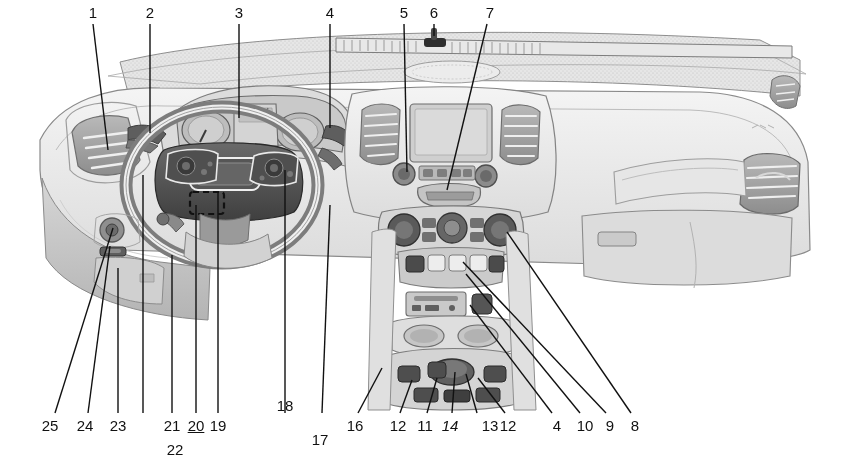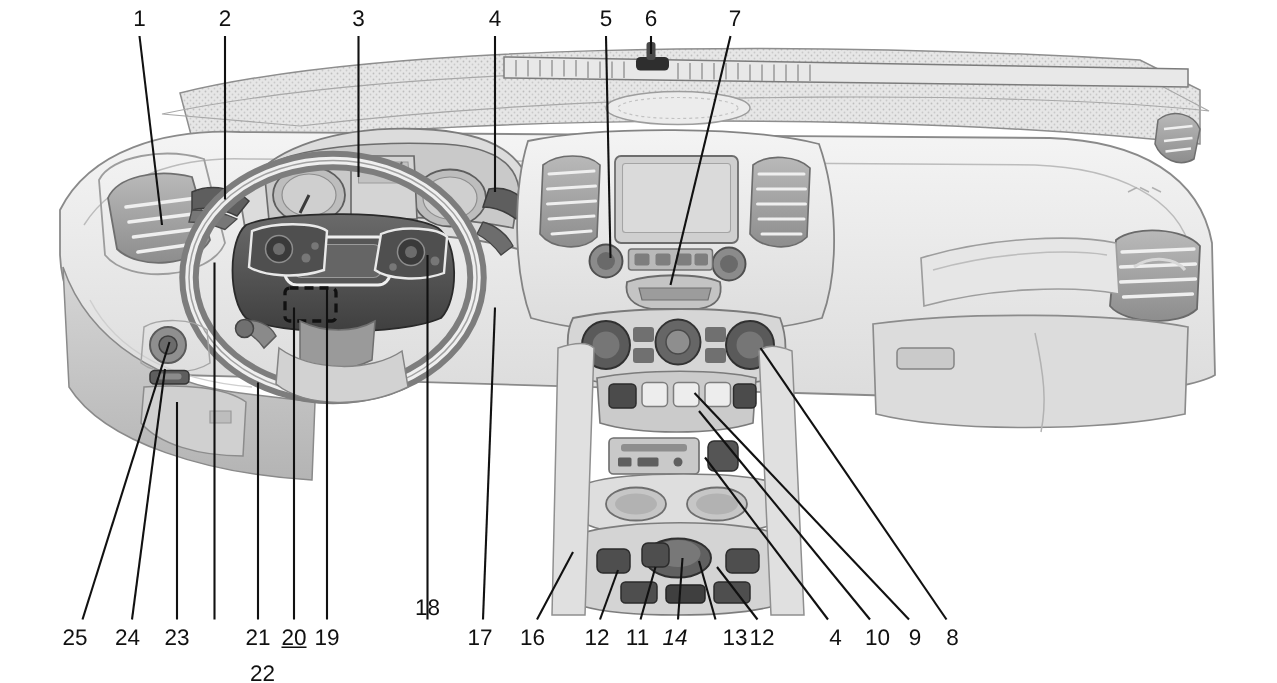--- a/index.html
+++ b/index.html
@@ -391,21 +391,21 @@
       <div class="callout top" style="left: 434px; top: 5px;">6</div>
       <div class="callout top" style="left: 490px; top: 5px;">7</div>
       <div class="callout bottom" style="left: 50px; top: 418px;">25</div>
       <div class="callout bottom" style="left: 85px; top: 418px;">24</div>
       <div class="callout bottom" style="left: 118px; top: 418px;">23</div>
       <div class="callout bottom" style="left: 143px; top: 442px; margin-left: 32px;">22</div>
       <div class="callout bottom" style="left: 172px; top: 418px;">21</div>
       <div class="callout bottom" style="left: 196px; top: 418px; text-decoration: underline;">20</div>
       <div class="callout bottom" style="left: 218px; top: 418px;">19</div>
       <div class="callout bottom" style="left: 285px; top: 398px;">18</div>
-      <div class="callout bottom" style="left: 320px; top: 418px;">17</div>
+      <div class="callout bottom" style="left: 320px; top: 432px;">17</div>
       <div class="callout bottom" style="left: 355px; top: 418px;">16</div>
       <div class="callout bottom" style="left: 398px; top: 418px;">12</div>
       <div class="callout bottom" style="left: 425px; top: 418px;">11</div>
       <div class="callout bottom" style="left: 450px; top: 418px; font-style: italic;">14</div>
       <div class="callout bottom" style="left: 478px; top: 418px; margin-left: 12px;">13</div>
       <div class="callout bottom" style="left: 508px; top: 418px;">12</div>
       <div class="callout bottom" style="left: 557px; top: 418px;">4</div>
       <div class="callout bottom" style="left: 585px; top: 418px;">10</div>
       <div class="callout bottom" style="left: 610px; top: 418px;">9</div>
       <div class="callout bottom" style="left: 635px; top: 418px;">8</div>

